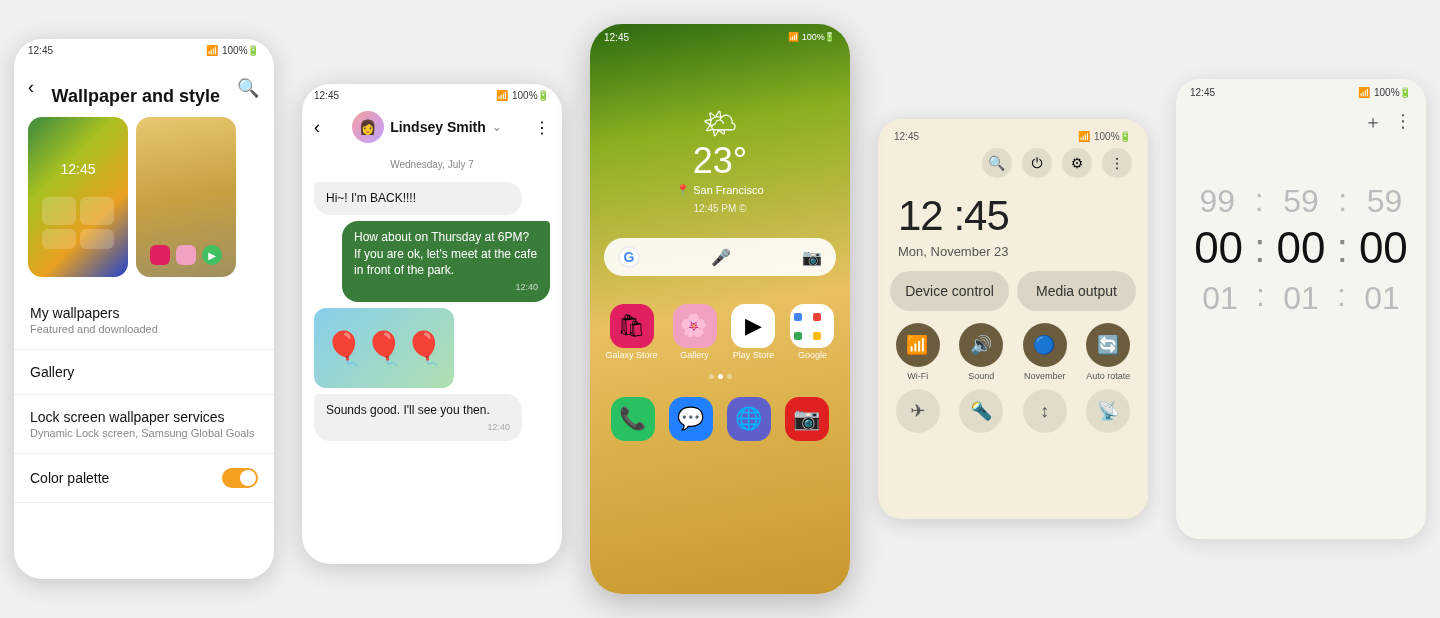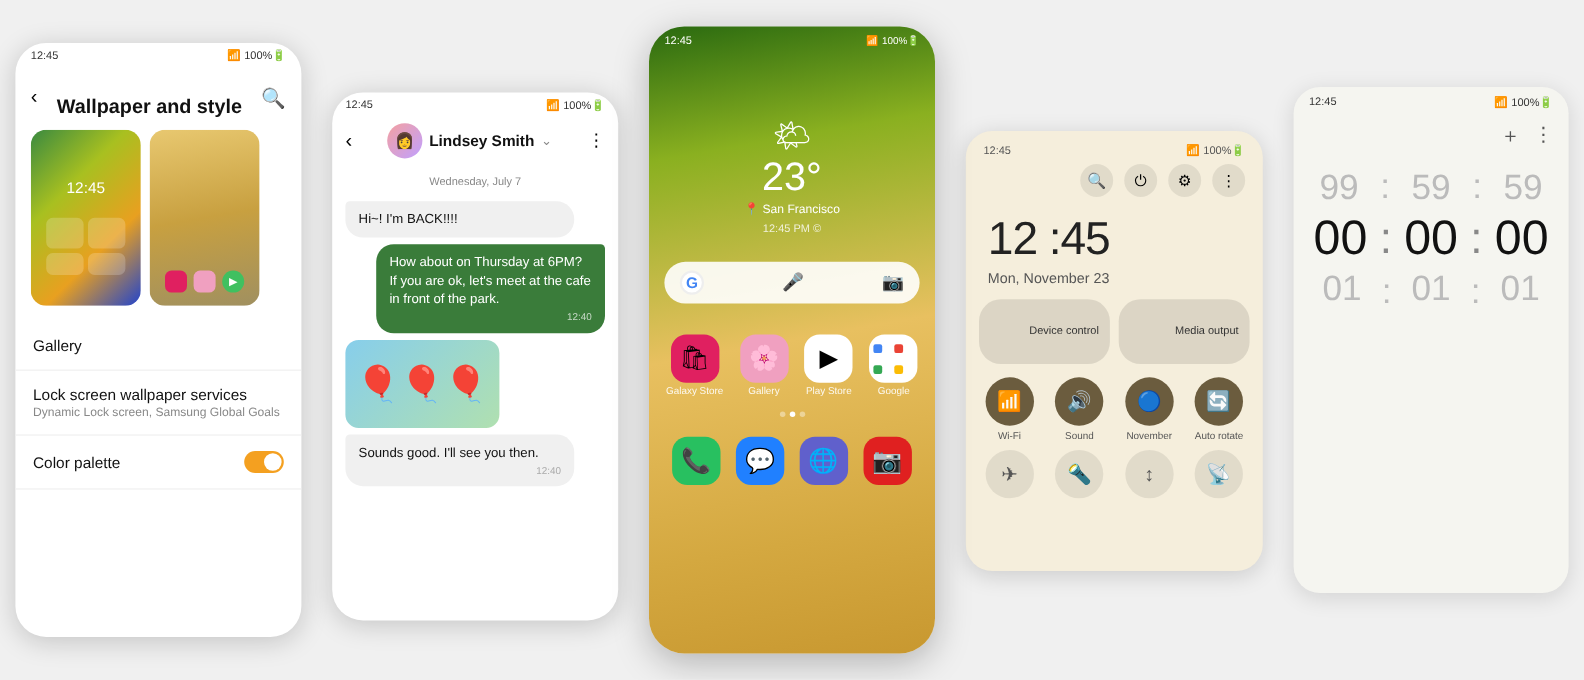--- a/index.html
+++ b/index.html
@@ -341,23 +341,23 @@
     }
     .qs-buttons {
       display: flex;
       gap: 8px;
       margin-bottom: 12px;
     }
     .qs-btn {
       flex: 1;
       background: rgba(0,0,0,0.1);
       border-radius: 20px;
-      padding: 24px 10px;
-      text-align: right;
-      font-size: 10px;
+      padding: 12px 10px;
+      text-align: center;
+      font-size: 14px;
       color: #333;
     }
     .qs-tiles {
       display: grid;
       grid-template-columns: repeat(4, 1fr);
       gap: 8px;
     }
     .qs-tile {
       display: flex;
       flex-direction: column;
@@ -491,20 +491,24 @@
       <div class="thumb-bg thumb-bg-2" style="background:linear-gradient(170deg,#e8c870,#c8a040,#a09060); display:flex; align-items:flex-end; justify-content:center; padding-bottom:8px;">
         <div style="display:flex; gap:6px; margin-bottom:4px;">
           <div style="width:20px; height:20px; background:#e02060; border-radius:6px;"></div>
           <div style="width:20px; height:20px; background:#f0a0c0; border-radius:6px;"></div>
           <div style="width:20px; height:20px; background:#40c060; border-radius:50%; display:flex; align-items:center; justify-content:center; font-size:10px; color:#fff;">▶</div>
         </div>
       </div>
     </div>
   </div>
   <div class="menu-item">
+    <div>My wallpapers</div>
+    <div class="sub">Featured and downloaded</div>
+  </div>
+  <div class="menu-item">
     <div>Gallery</div>
   </div>
   <div class="menu-item">
     <div>Lock screen wallpaper services</div>
     <div class="sub">Dynamic Lock screen, Samsung Global Goals</div>
   </div>
   <div class="menu-item menu-item-toggle">
     <div>Color palette</div>
     <div class="toggle-on"></div>
   </div>
@@ -658,36 +662,36 @@
 <div class="panel-timer">
   <div class="timer-status">
     <span>12:45</span>
     <span>📶 100%🔋</span>
   </div>
   <div class="timer-icons">
     <span style="font-size:18px; color:#555;">＋</span>
     <span style="font-size:18px; color:#555;">⋮</span>
   </div>
 
-  <div style="display:flex; align-items:center; justify-content:center; gap:4px; padding:0 8px;">
+  <div style="display:flex; align-items:center; justify-content:center; gap:4px; padding:0 8px;margin-top:32px;">
     <div style="flex:1; text-align:center;" class="timer-value-top">99</div>
     <div class="timer-colon">:</div>
     <div style="flex:1; text-align:center;" class="timer-value-top">59</div>
     <div class="timer-colon">:</div>
     <div style="flex:1; text-align:center;" class="timer-value-top">59</div>
   </div>
 
   <div style="display:flex; align-items:center; justify-content:center; padding:4px 8px;">
     <div style="flex:1; text-align:center; font-size:44px; font-weight:300; color:#111;">00</div>
     <div style="font-size:40px; color:#888; padding:0 1px;">:</div>
     <div style="flex:1; text-align:center; font-size:44px; font-weight:300; color:#111;">00</div>
     <div style="font-size:40px; color:#888; padding:0 1px;">:</div>
     <div style="flex:1; text-align:center; font-size:44px; font-weight:300; color:#111;">00</div>
   </div>
 
-  <div style="display:flex; align-items:flex-start; justify-content:center; gap:0; padding:0 8px;">
+  <div style="display:flex; align-items:flex-end; justify-content:center; gap:0; padding:0 8px;">
     <div style="flex:1; text-align:center;" class="timer-value-bottom">01</div>
     <div class="timer-colon">:</div>
     <div style="flex:1; text-align:center;" class="timer-value-bottom">01</div>
     <div class="timer-colon">:</div>
     <div style="flex:1; text-align:center;" class="timer-value-bottom">01</div>
   </div>
 </div>
 
 </body></html>

